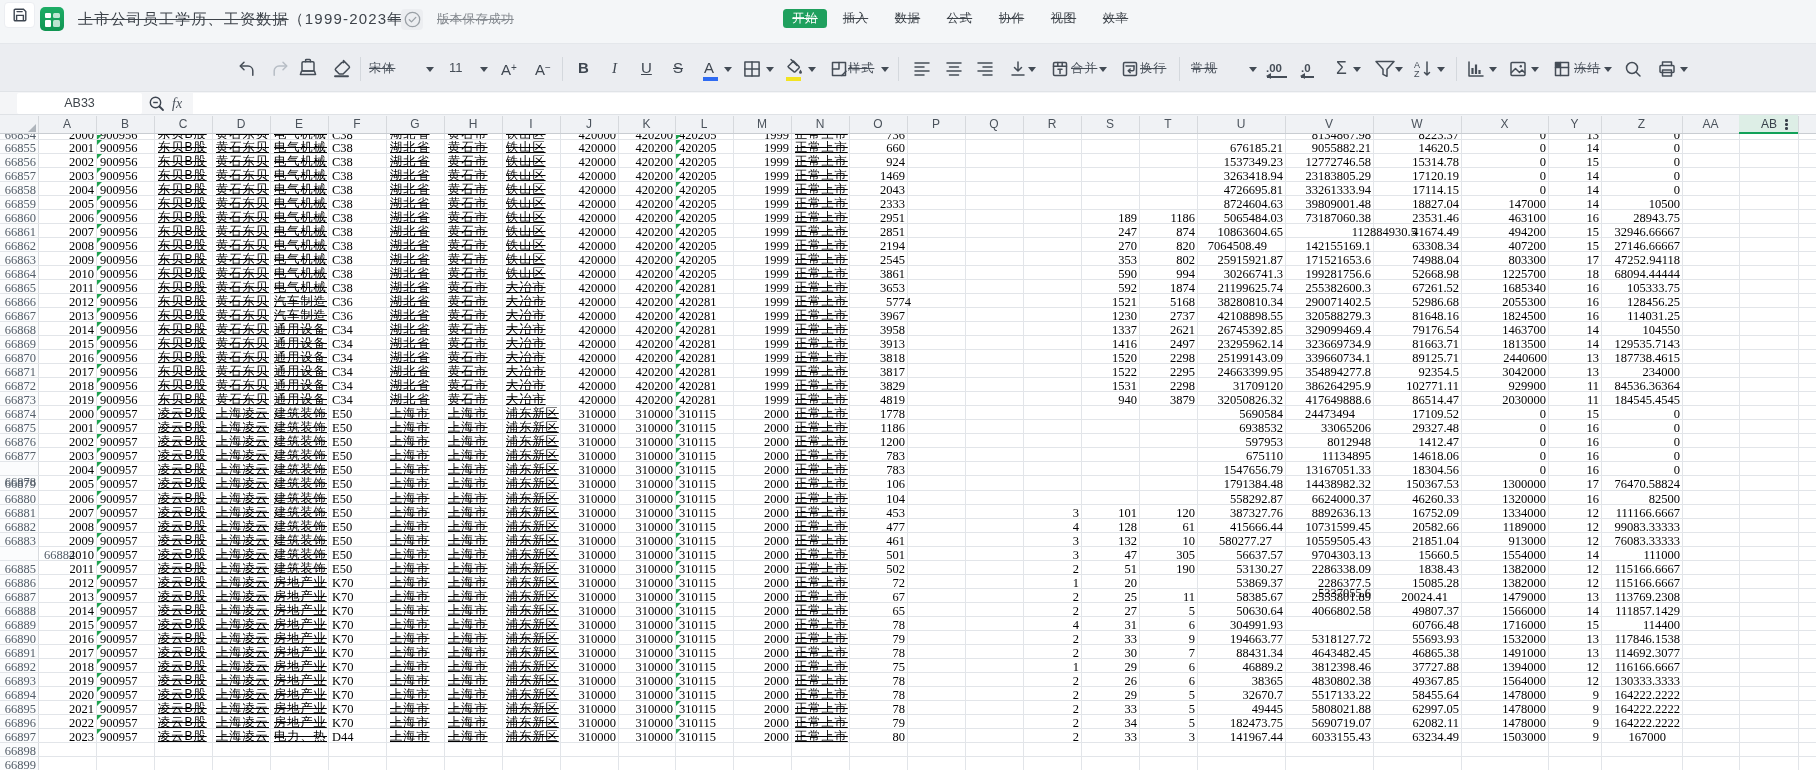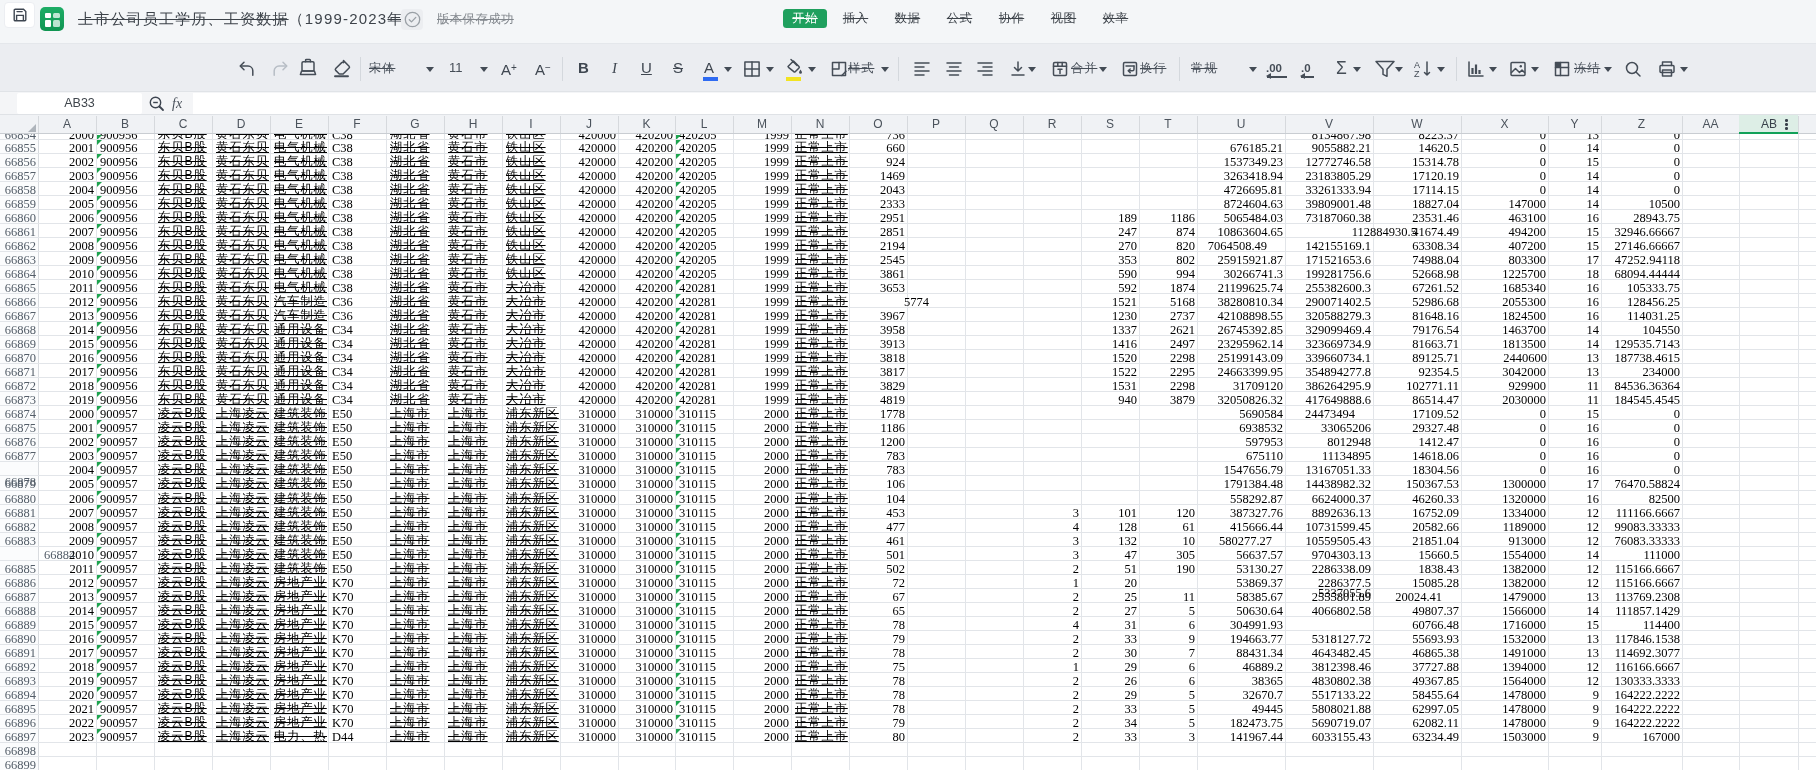--- a/index.html
+++ b/index.html
@@ -634,21 +634,21 @@
 <div class="cell r" style="left:561px;top:293px;width:56px;padding-right:1px">420000</div>
 <div class="cell r" style="left:619px;top:293px;width:55px;padding-right:1px">420200</div>
 <div class="cell r" style="left:734px;top:293px;width:56px;padding-right:1px">1999</div>
 <div class="cell l cjk" style="left:792px;top:293px;width:56px;padding-left:3px">正常上市</div>
 <div class="cell r" style="left:39px;top:293px;width:56px;padding-right:1px">2012</div>
 <div class="cell l cjk" style="left:271px;top:293px;width:56px;padding-left:3px">汽车制造业</div>
 <div class="cell l" style="left:329px;top:293px;width:56px;padding-left:3px">C36</div>
 <div class="cell l cjk" style="left:503px;top:293px;width:56px;padding-left:3px">大冶市</div>
 <div class="cell l" style="left:676px;top:293px;width:56px;padding-left:3px">420281</div>
 <div class="tri" style="left:676px;top:294px"></div>
-<div class="cell r" style="left:874px;top:293px;width:56px;padding-right:1px">5774</div>
+<div class="cell r" style="left:856px;top:293px;width:56px;padding-right:1px">5774</div>
 <div class="cell r" style="left:1082px;top:293px;width:56px;padding-right:1px">1521</div>
 <div class="cell r" style="left:1140px;top:293px;width:56px;padding-right:1px">5168</div>
 <div class="cell r" style="left:1198px;top:293px;width:86px;padding-right:1px">38280810.34</div>
 <div class="cell r" style="left:1286px;top:293px;width:86px;padding-right:1px">290071402.5</div>
 <div class="cell r" style="left:1374px;top:293px;width:86px;padding-right:1px">52986.68</div>
 <div class="cell r" style="left:1462px;top:293px;width:85px;padding-right:1px">2055300</div>
 <div class="cell r" style="left:1549px;top:293px;width:51px;padding-right:1px">16</div>
 <div class="cell r" style="left:1602px;top:293px;width:79px;padding-right:1px">128456.25</div>
 <div class="rowno" style="left:0;top:307px;width:36px;">66867</div>
 <div class="cell l" style="left:97px;top:307px;width:56px;padding-left:3px">900956</div>
@@ -1177,21 +1177,21 @@
 <div class="cell l cjk" style="left:792px;top:588px;width:56px;padding-left:3px">正常上市</div>
 <div class="cell r" style="left:39px;top:588px;width:56px;padding-right:1px">2013</div>
 <div class="cell l cjk" style="left:271px;top:588px;width:56px;padding-left:3px">房地产业</div>
 <div class="cell l" style="left:329px;top:588px;width:56px;padding-left:3px">K70</div>
 <div class="cell r" style="left:850px;top:588px;width:56px;padding-right:1px">67</div>
 <div class="cell r" style="left:1024px;top:588px;width:56px;padding-right:1px">2</div>
 <div class="cell r" style="left:1082px;top:588px;width:56px;padding-right:1px">25</div>
 <div class="cell r" style="left:1140px;top:588px;width:56px;padding-right:1px">11</div>
 <div class="cell r" style="left:1198px;top:588px;width:86px;padding-right:1px">58385.67</div>
 <div class="cell r" style="left:1286px;top:588px;width:86px;padding-right:1px">2555801.89</div>
-<div class="cell r" style="left:1374px;top:588px;width:86px;padding-right:18px">20024.41</div>
+<div class="cell r" style="left:1374px;top:588px;width:86px;padding-right:12px">20024.41</div>
 <div class="cell r" style="left:1462px;top:588px;width:85px;padding-right:1px">1479000</div>
 <div class="cell r" style="left:1549px;top:588px;width:51px;padding-right:1px">13</div>
 <div class="cell r" style="left:1602px;top:588px;width:79px;padding-right:1px">113769.2308</div>
 <div class="rowno" style="left:0;top:602px;width:36px;">66888</div>
 <div class="cell l" style="left:97px;top:602px;width:56px;padding-left:3px">900957</div>
 <div class="tri" style="left:97px;top:603px"></div>
 <div class="cell l cjk" style="left:155px;top:602px;width:56px;padding-left:3px">凌云B股</div>
 <div class="cell l cjk" style="left:213px;top:602px;width:56px;padding-left:3px">上海凌云实业发展股份有限公司</div>
 <div class="cell l cjk" style="left:387px;top:602px;width:56px;padding-left:3px">上海市</div>
 <div class="cell l cjk" style="left:445px;top:602px;width:56px;padding-left:3px">上海市</div>
@@ -1450,15 +1450,15 @@
 <div class="cell l" style="left:329px;top:728px;width:56px;padding-left:3px">D44</div>
 <div class="cell r" style="left:850px;top:728px;width:56px;padding-right:1px">80</div>
 <div class="cell r" style="left:1024px;top:728px;width:56px;padding-right:1px">2</div>
 <div class="cell r" style="left:1082px;top:728px;width:56px;padding-right:1px">33</div>
 <div class="cell r" style="left:1140px;top:728px;width:56px;padding-right:1px">3</div>
 <div class="cell r" style="left:1198px;top:728px;width:86px;padding-right:1px">141967.44</div>
 <div class="cell r" style="left:1286px;top:728px;width:86px;padding-right:1px">6033155.43</div>
 <div class="cell r" style="left:1374px;top:728px;width:86px;padding-right:1px">63234.49</div>
 <div class="cell r" style="left:1462px;top:728px;width:85px;padding-right:1px">1503000</div>
 <div class="cell r" style="left:1549px;top:728px;width:51px;padding-right:1px">9</div>
-<div class="cell r" style="left:1602px;top:728px;width:79px;padding-right:1px">167000</div>
+<div class="cell r" style="left:1602px;top:728px;width:79px;padding-right:15px">167000</div>
 <div class="rowno" style="left:0;top:742px;width:36px;">66898</div>
 <div class="rowno" style="left:0;top:756px;width:36px;">66899</div>
 </div>
 </body></html>

